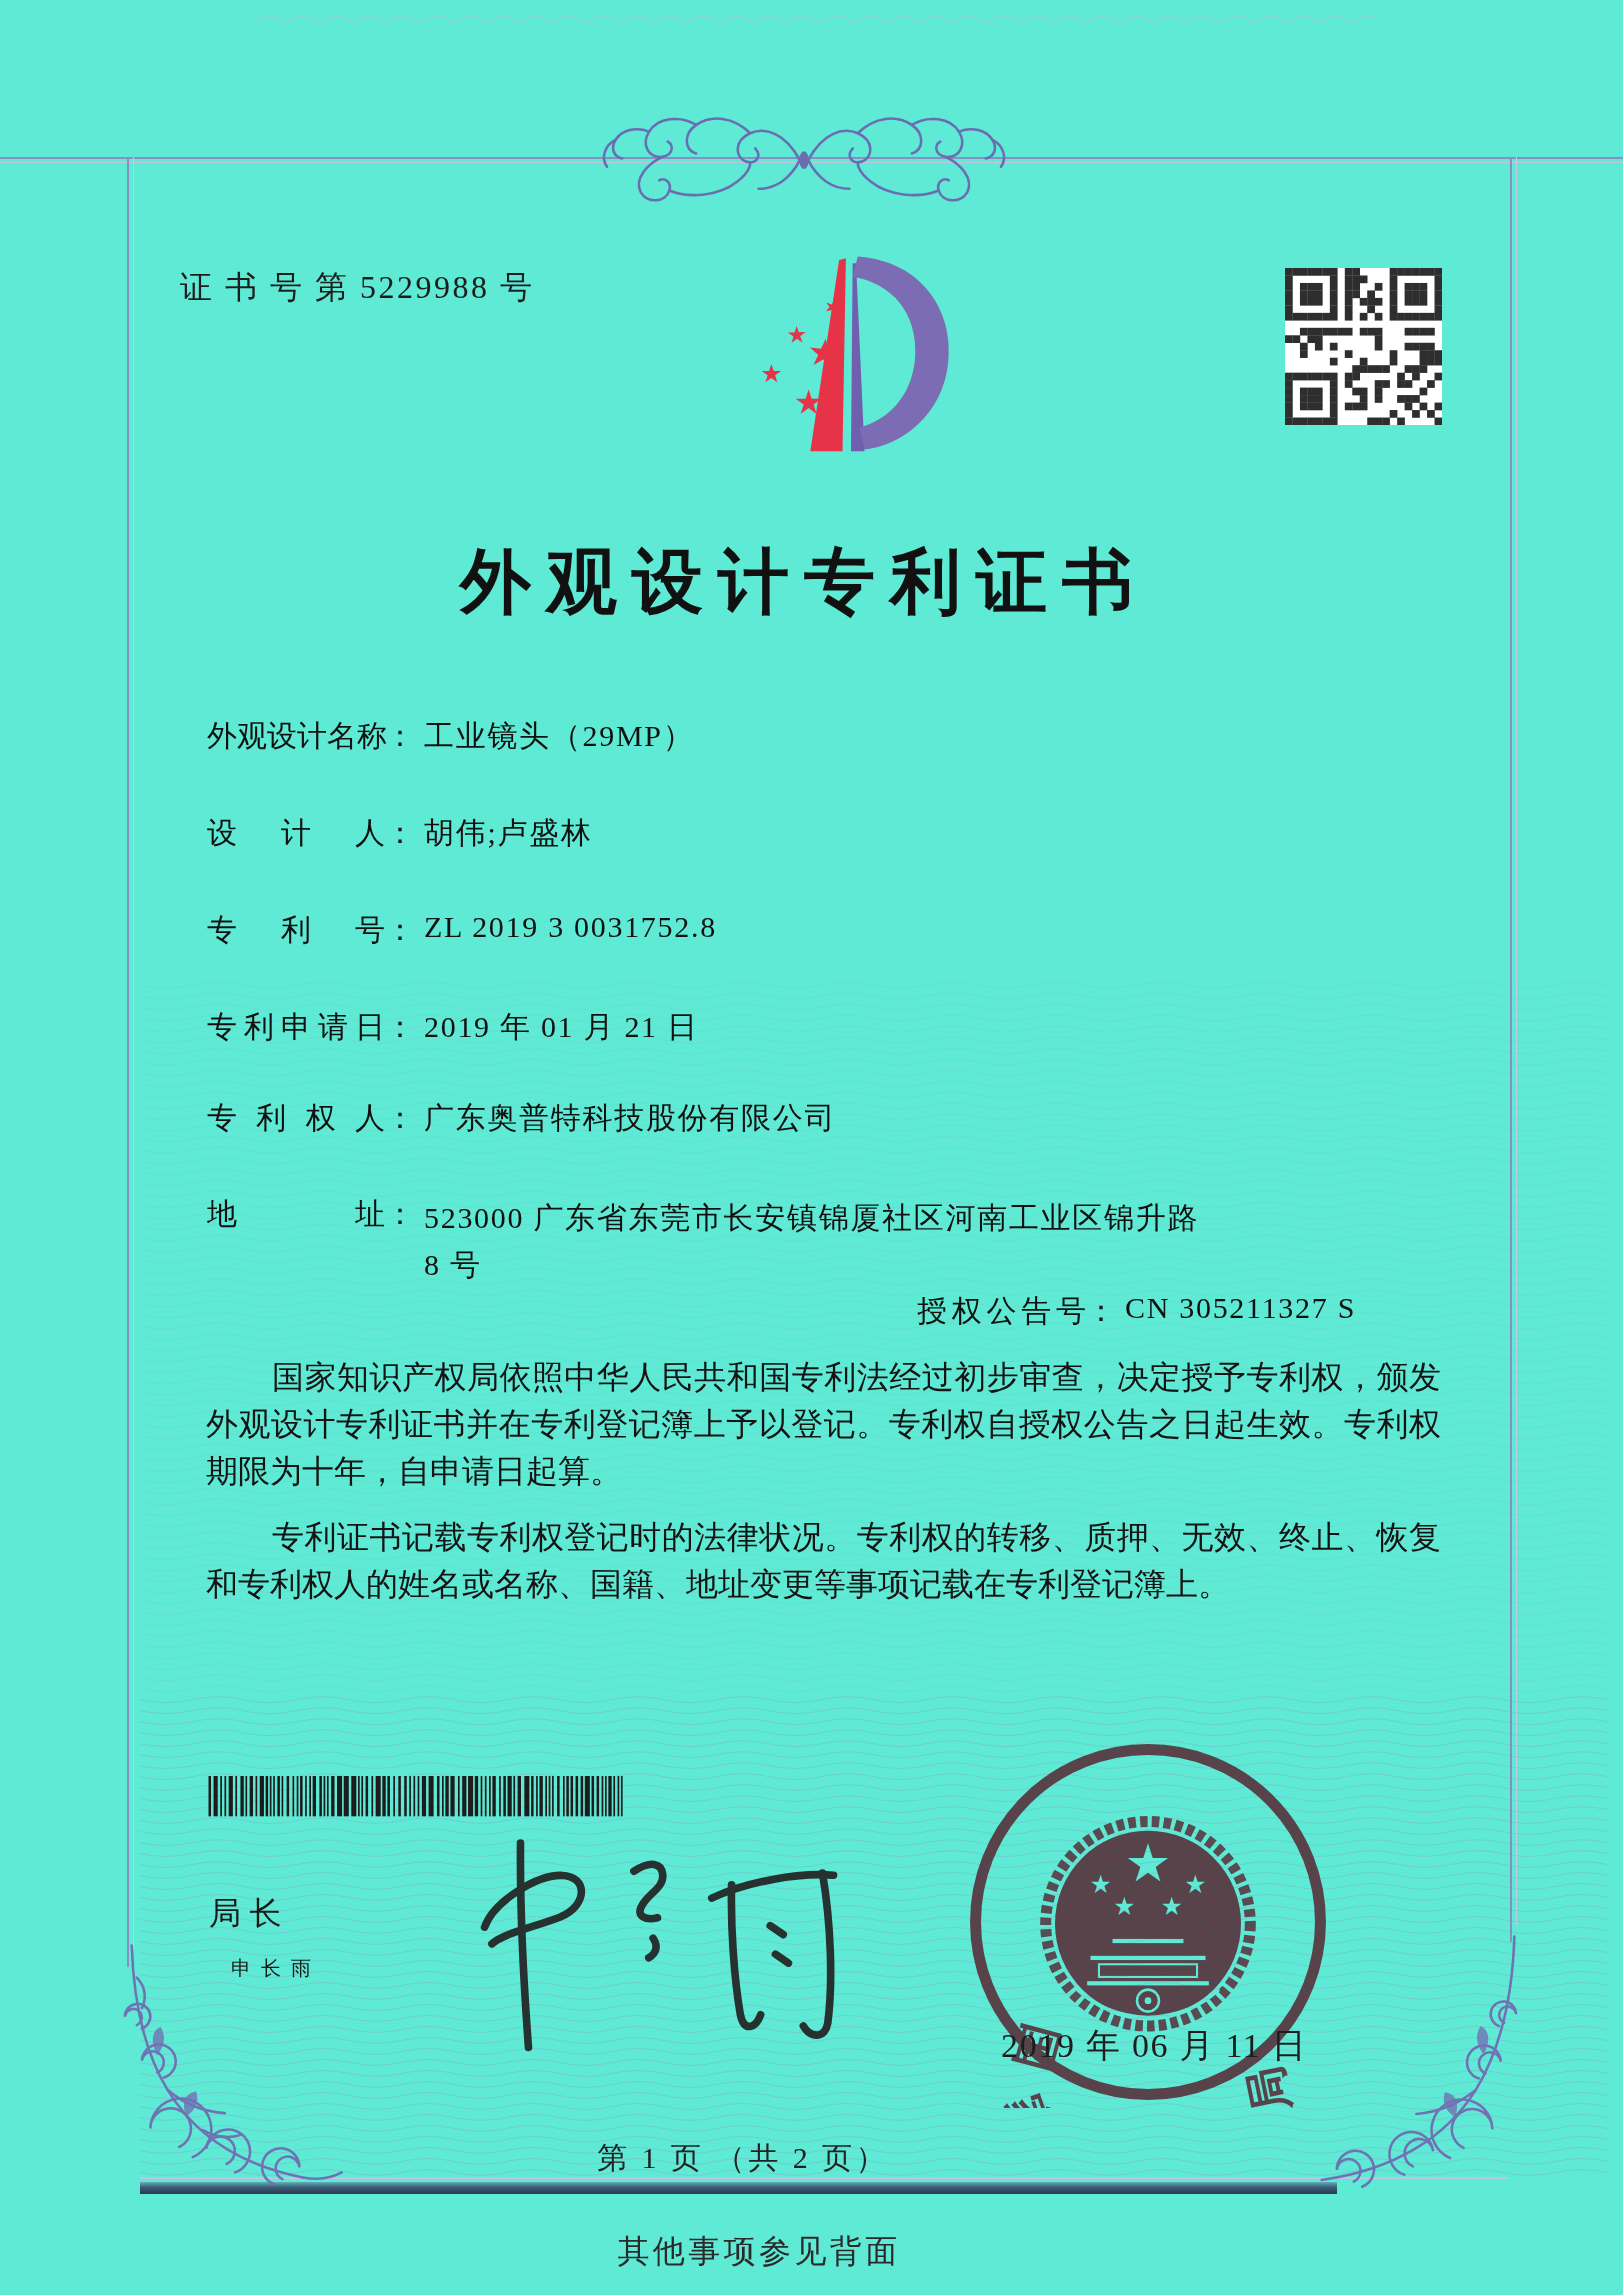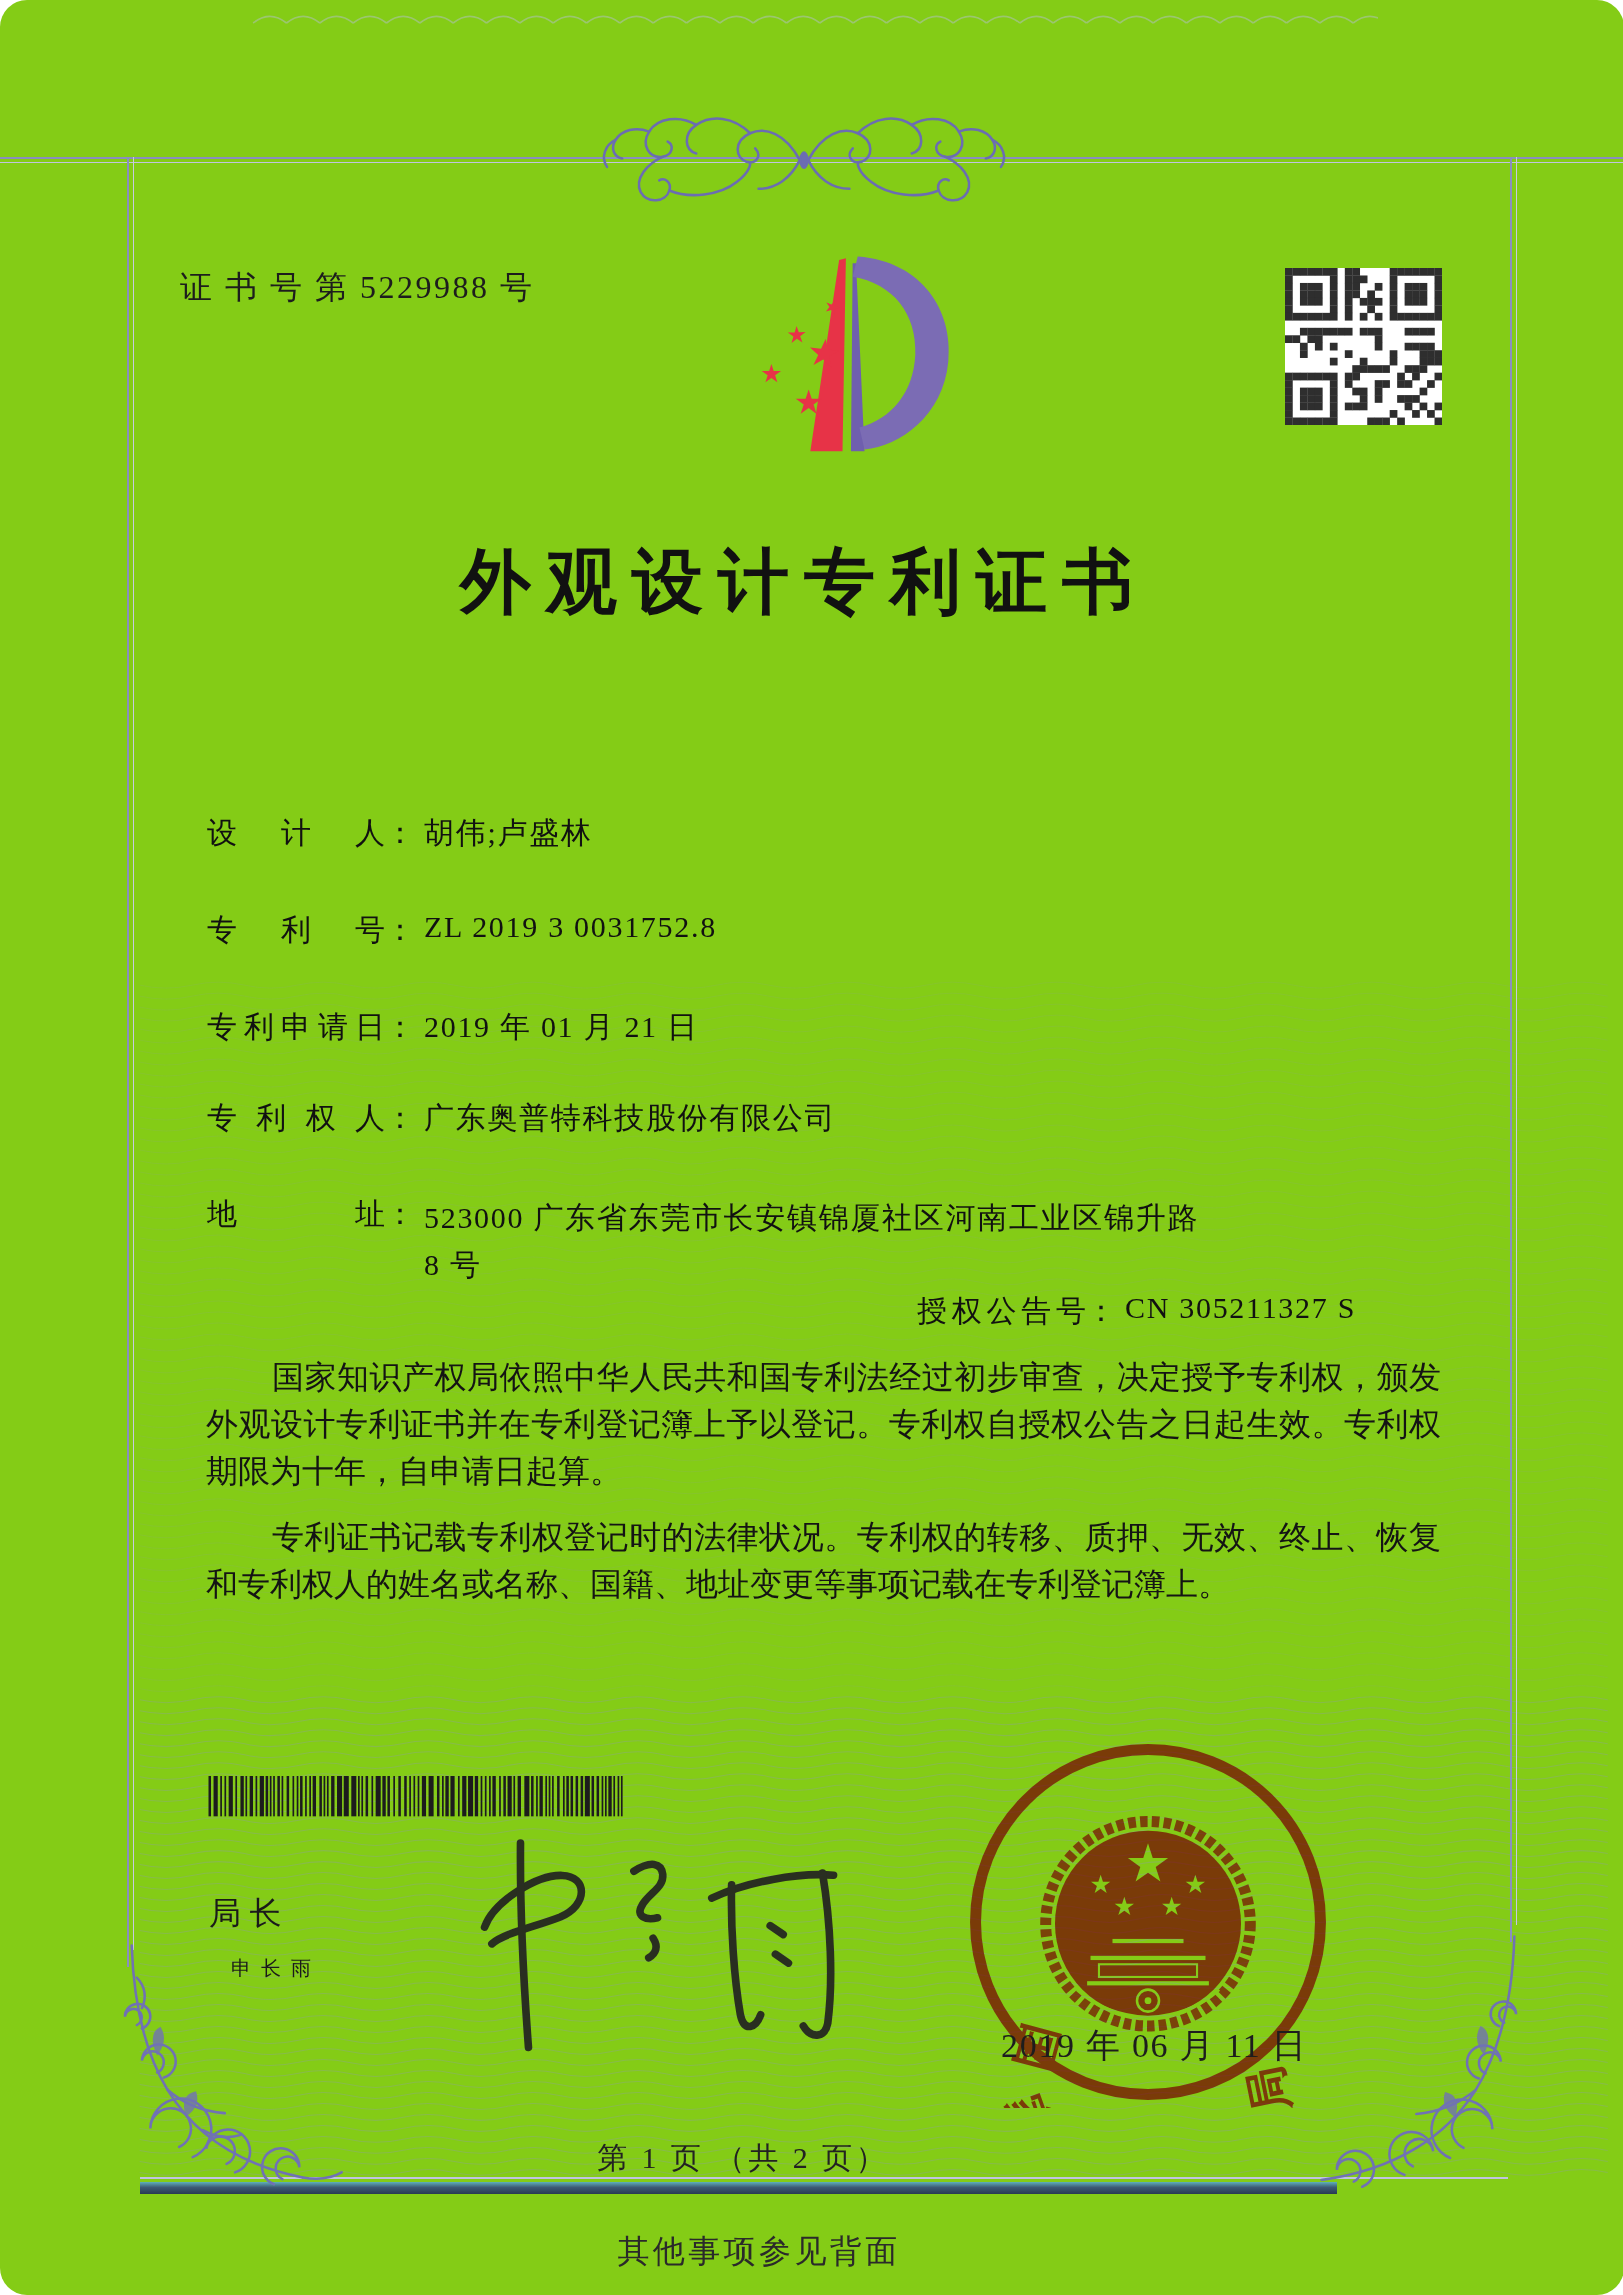--- a/index.html
+++ b/index.html
@@ -1,21 +1,20 @@
 <!DOCTYPE html>
 <html style="font-size:13.5px"><head>
 <meta charset="utf-8">
 <style>
   html,body{margin:0;padding:0;background:#ffffff;}
   #page{
     position:relative;width:1624px;height:2295px;overflow:hidden;
-    background:#84cc16;
+    background:#5eead4;
     font-family:"Liberation Serif","DejaVu Serif",serif;
     color:#151515;
-    border-radius:27px;
   }
   .abs{position:absolute;}
   
   .hline{position:absolute;background:#8a8ec0;}
   .hline2{position:absolute;background:#c0c4e0;}
   .vline{position:absolute;background:#8a8ec0;}
   .vline2{position:absolute;background:#c6c9e2;}
   
   #cert-no{left:180px;top:266px;font-size:32px;letter-spacing:2.5px;color:#1d1d1d;}
   
@@ -458,20 +457,23 @@
         <rect x="132.86" y="177.14" width="9.16" height="9.16"></rect>
         <rect x="177.14" y="177.14" width="9.16" height="9.16"></rect>
       </g>
   </svg>
 
   <div id="title" class="abs content">外观设计专利证书</div>
 
   <div class="frow" style="top:1194px;">
     <span class="flabel">地址</span><span class="fcolon">：</span><span class="fvalue-wrap">523000 广东省东莞市长安镇锦厦社区河南工业区锦升路 8 号</span>
   </div>
+  <div class="frow" style="top:716px;">
+    <span class="flabel">外观设计名称</span><span class="fcolon">：</span><span class="fvalue">工业镜头（29MP）</span>
+  </div>
   <div class="frow" style="top:813px;">
     <span class="flabel">设计人</span><span class="fcolon">：</span><span class="fvalue">胡伟;卢盛林</span>
   </div>
   <div class="frow" style="top:910px;">
     <span class="flabel">专利号</span><span class="fcolon">：</span><span class="fvalue">ZL 2019 3 0031752.8</span>
   </div>
   <div class="frow" style="top:1007px;">
     <span class="flabel">专利申请日</span><span class="fcolon">：</span><span class="fvalue">2019 年 01 月 21 日</span>
   </div>
   <div class="frow" style="top:1098px;">

